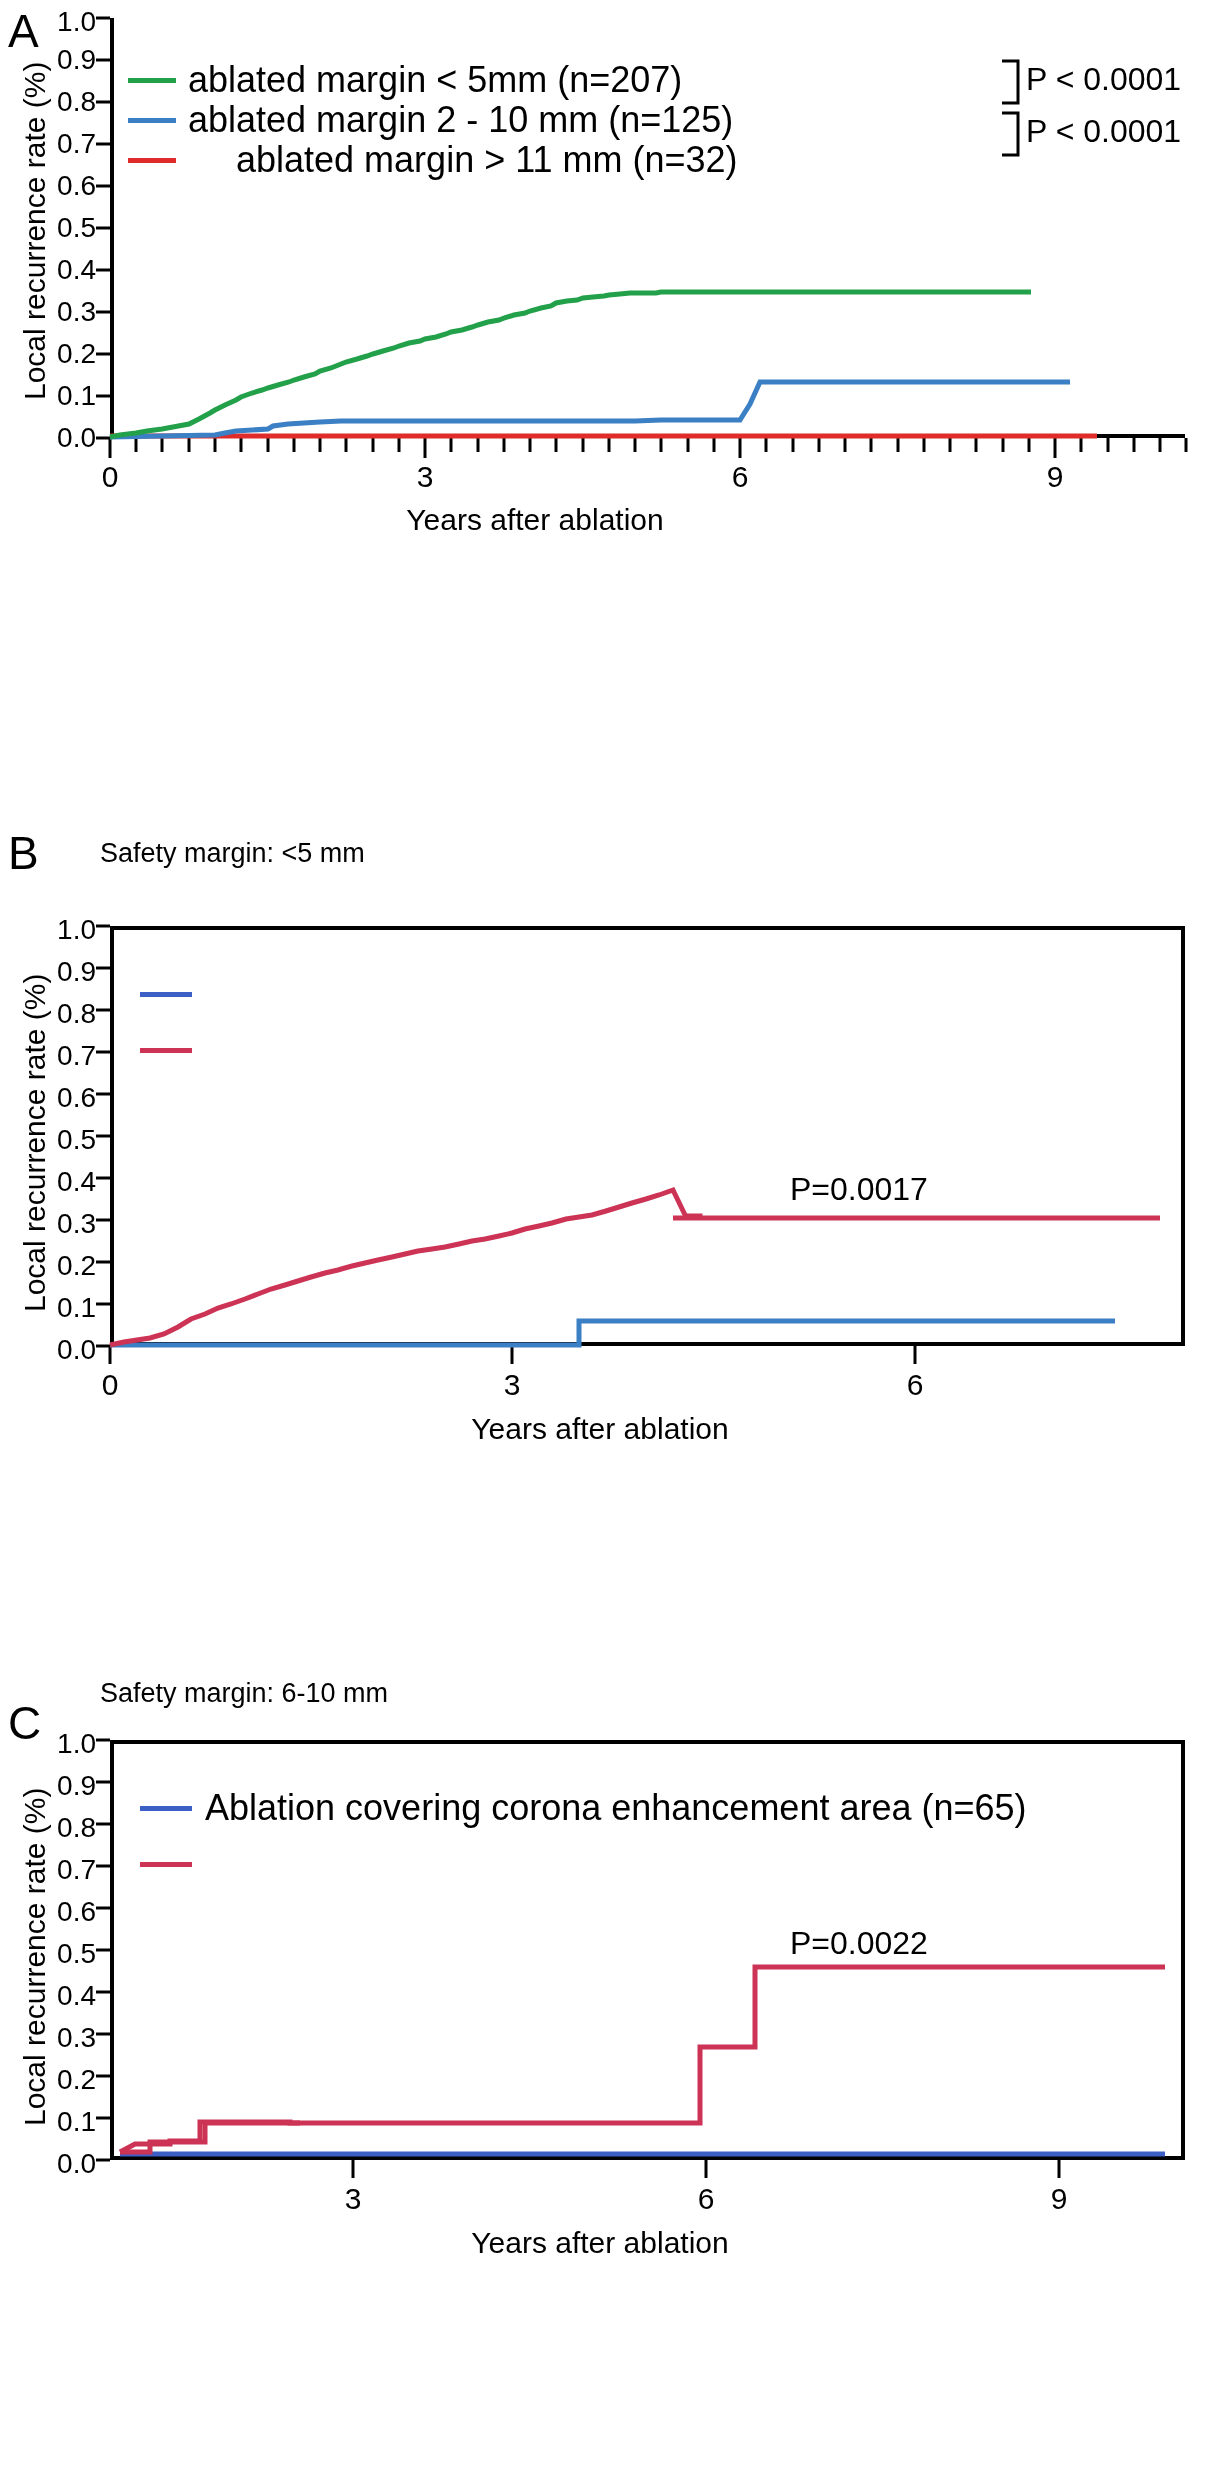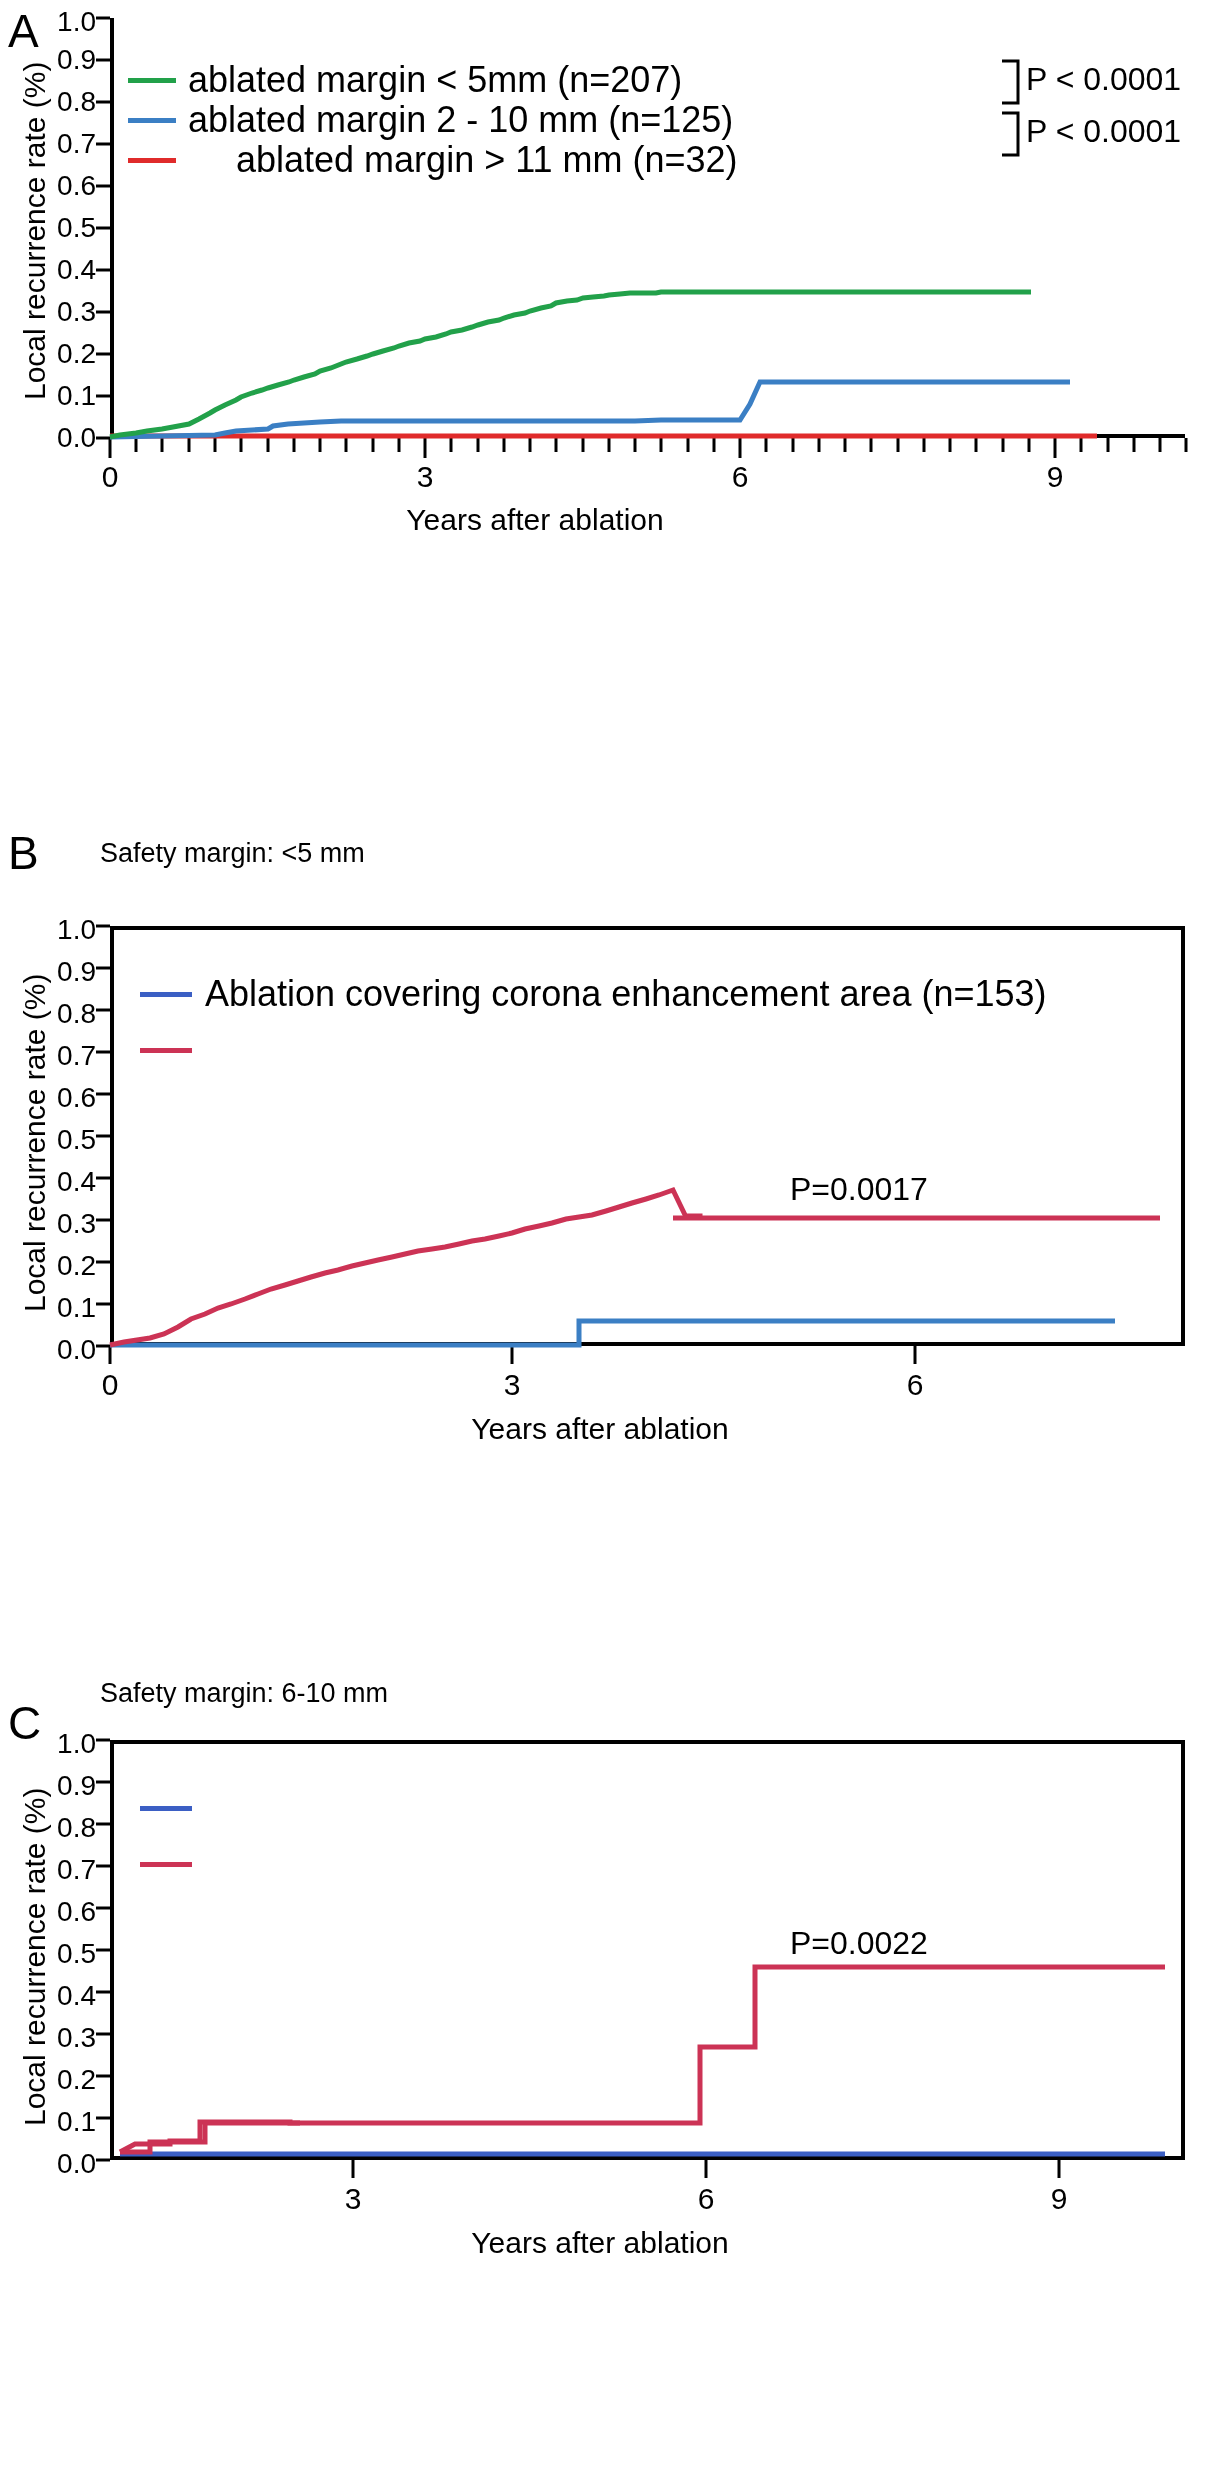--- a/index.html
+++ b/index.html
@@ -187,21 +187,20 @@
       <polyline fill="none" stroke="#CC3355" stroke-width="5" points="673,388 1160,388"></polyline>
     </svg>
 
     <div class="xtick-label" style="left:85px;top:540px;width:50px;">0</div>
     <div class="xtick-label" style="left:487px;top:540px;width:50px;">3</div>
     <div class="xtick-label" style="left:890px;top:540px;width:50px;">6</div>
 
     <div class="xlabel" style="left:350px;top:582px;width:500px;">Years after ablation</div>
 
     <div class="legend-line" style="left:140px;top:162px;width:52px;background:#3B5FC4;"></div>
-    <div class="legend-text" style="left:205px;top:150px;">Ablation covering corona enhancement area (n=153)</div>
 
     <div class="legend-line" style="left:140px;top:218px;width:52px;background:#CC3355;"></div>
 
     <div class="pval" style="left:790px;top:345px;">P=0.0017</div>
   </div>
 
   <div class="panel" style="top:1680px;height:806px;">
     <div class="panel-letter" style="left:8px;top:20px;">C</div>
     <div class="panel-sub" style="left:100px;top:0px;">Safety margin: 6-10 mm</div>
 
@@ -247,19 +246,20 @@
       <polyline fill="none" stroke="#CC3355" stroke-width="5" points="120,472 150,472 150,462 205,462 205,443 300,443 300,443"></polyline>
     </svg>
 
     <div class="xtick-label" style="left:328px;top:504px;width:50px;">3</div>
     <div class="xtick-label" style="left:681px;top:504px;width:50px;">6</div>
     <div class="xtick-label" style="left:1034px;top:504px;width:50px;">9</div>
 
     <div class="xlabel" style="left:350px;top:546px;width:500px;">Years after ablation</div>
 
     <div class="legend-line" style="left:140px;top:126px;width:52px;background:#3B5FC4;"></div>
+    <div class="legend-text" style="left:205px;top:114px;">Ablation covering corona enhancement area (n=65)</div>
 
     <div class="legend-line" style="left:140px;top:182px;width:52px;background:#CC3355;"></div>
 
     <div class="pval" style="left:790px;top:249px;">P=0.0022</div>
   </div>
 
 </div>
 
 </body></html>

